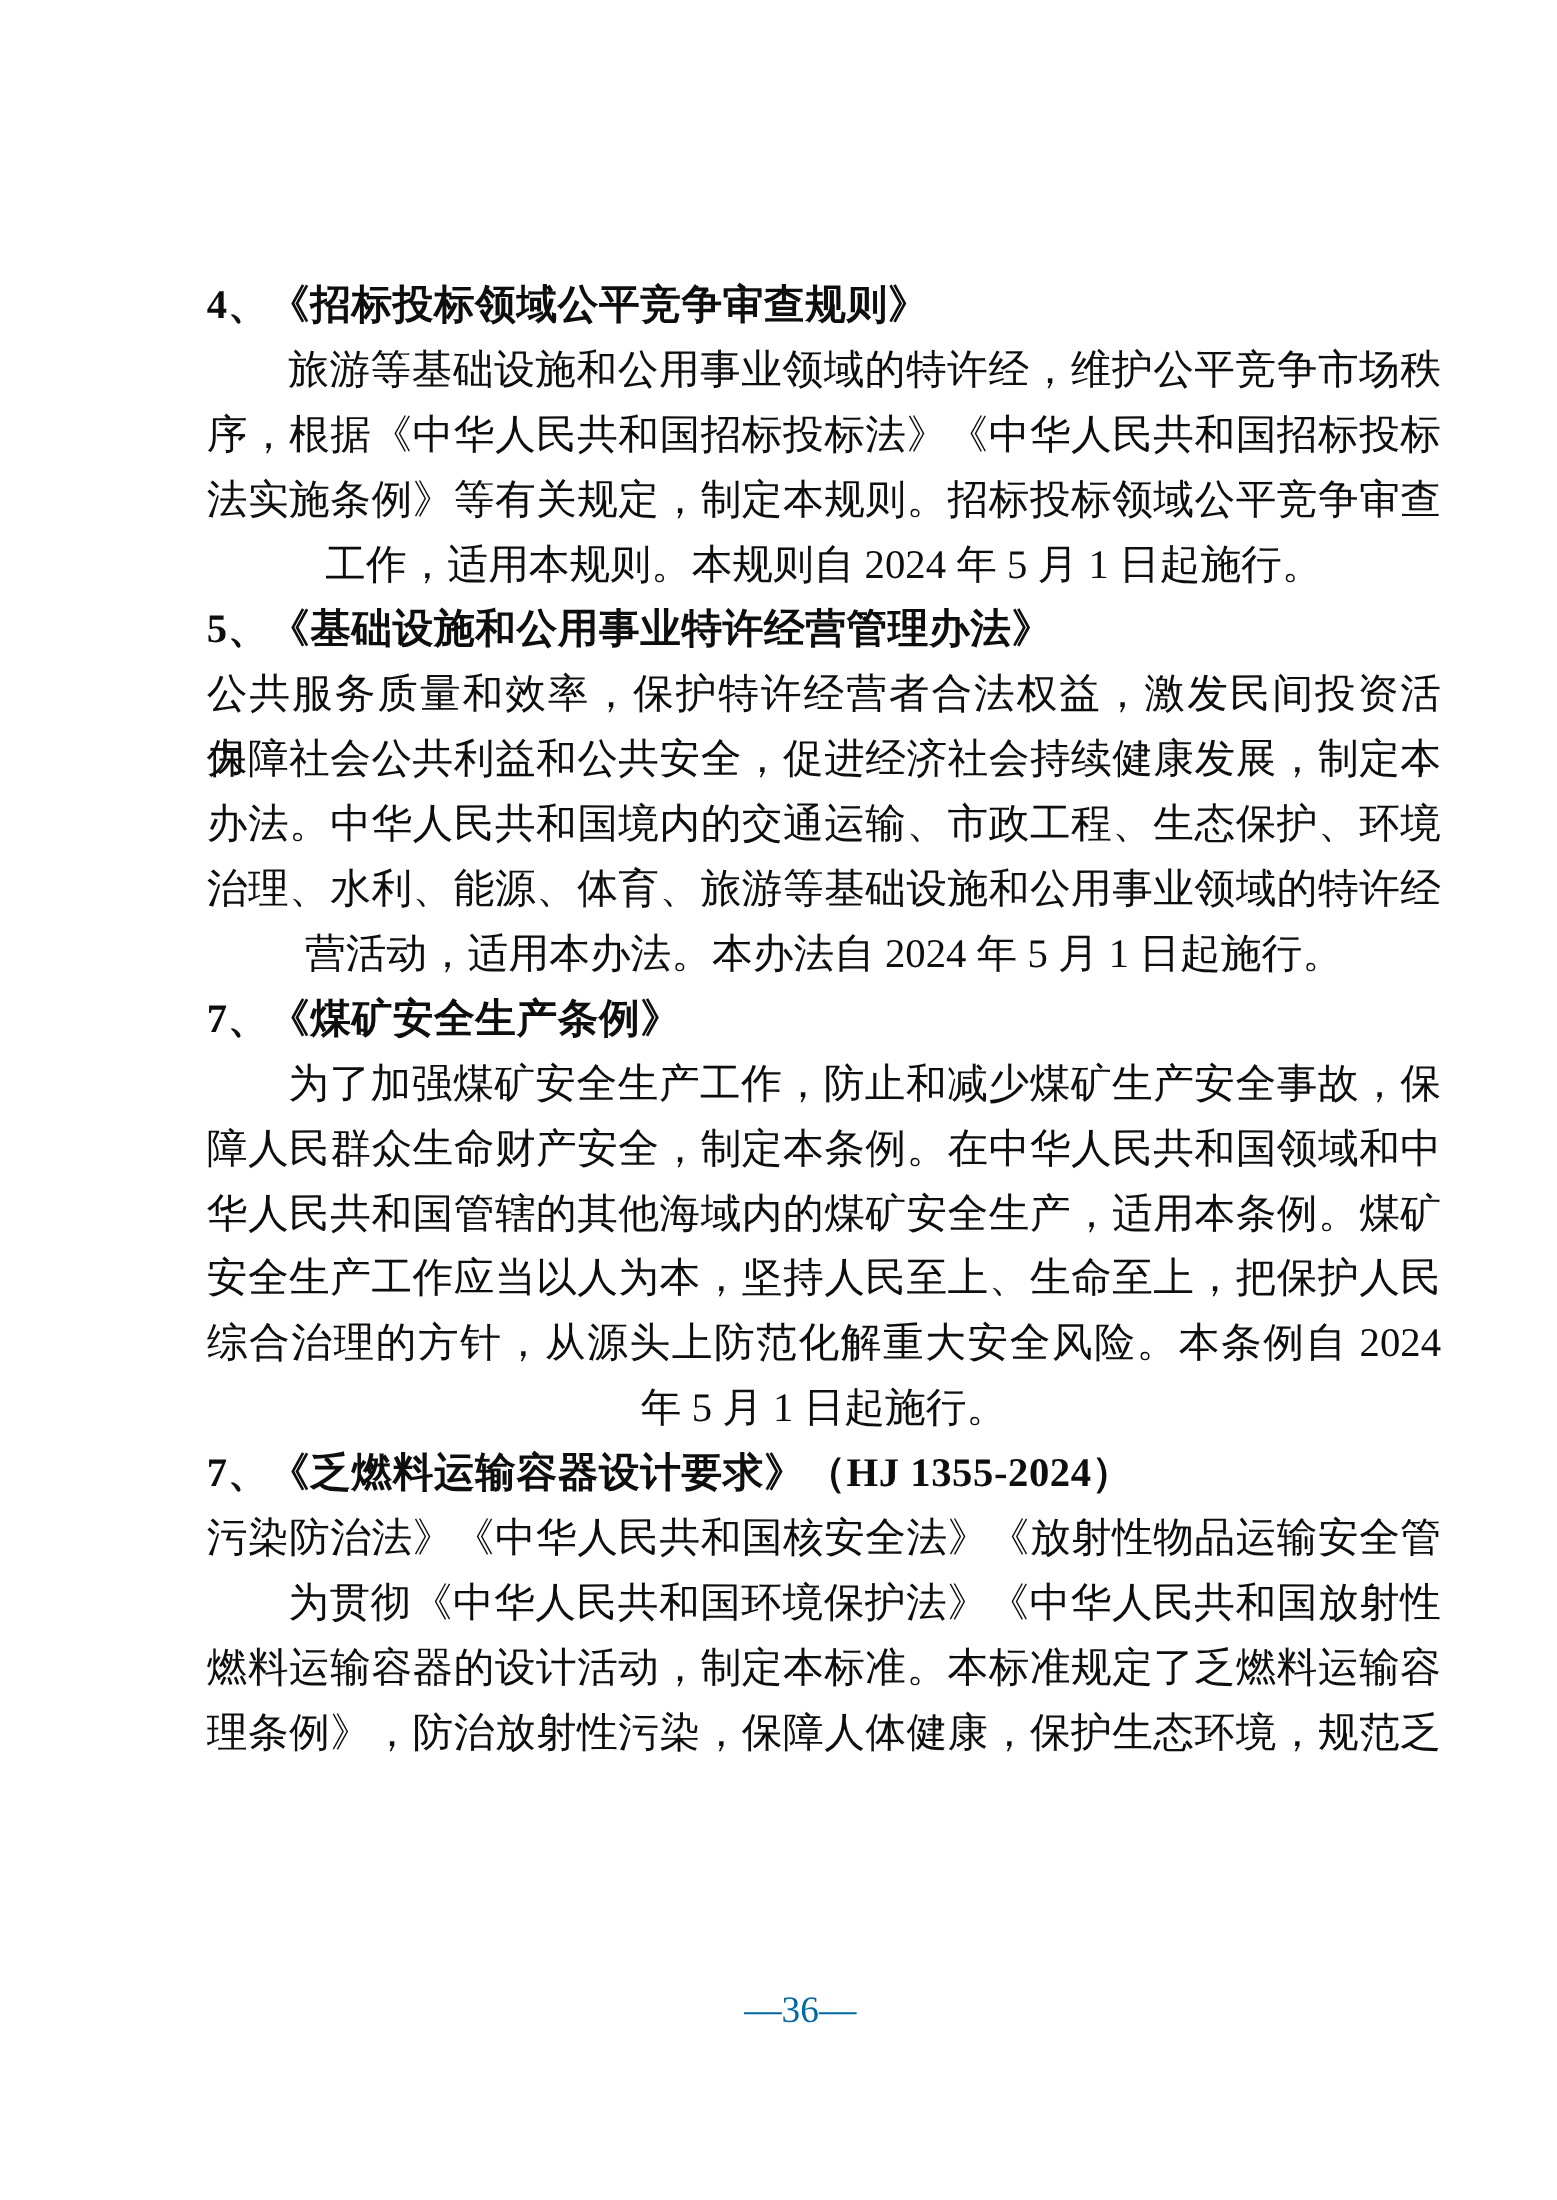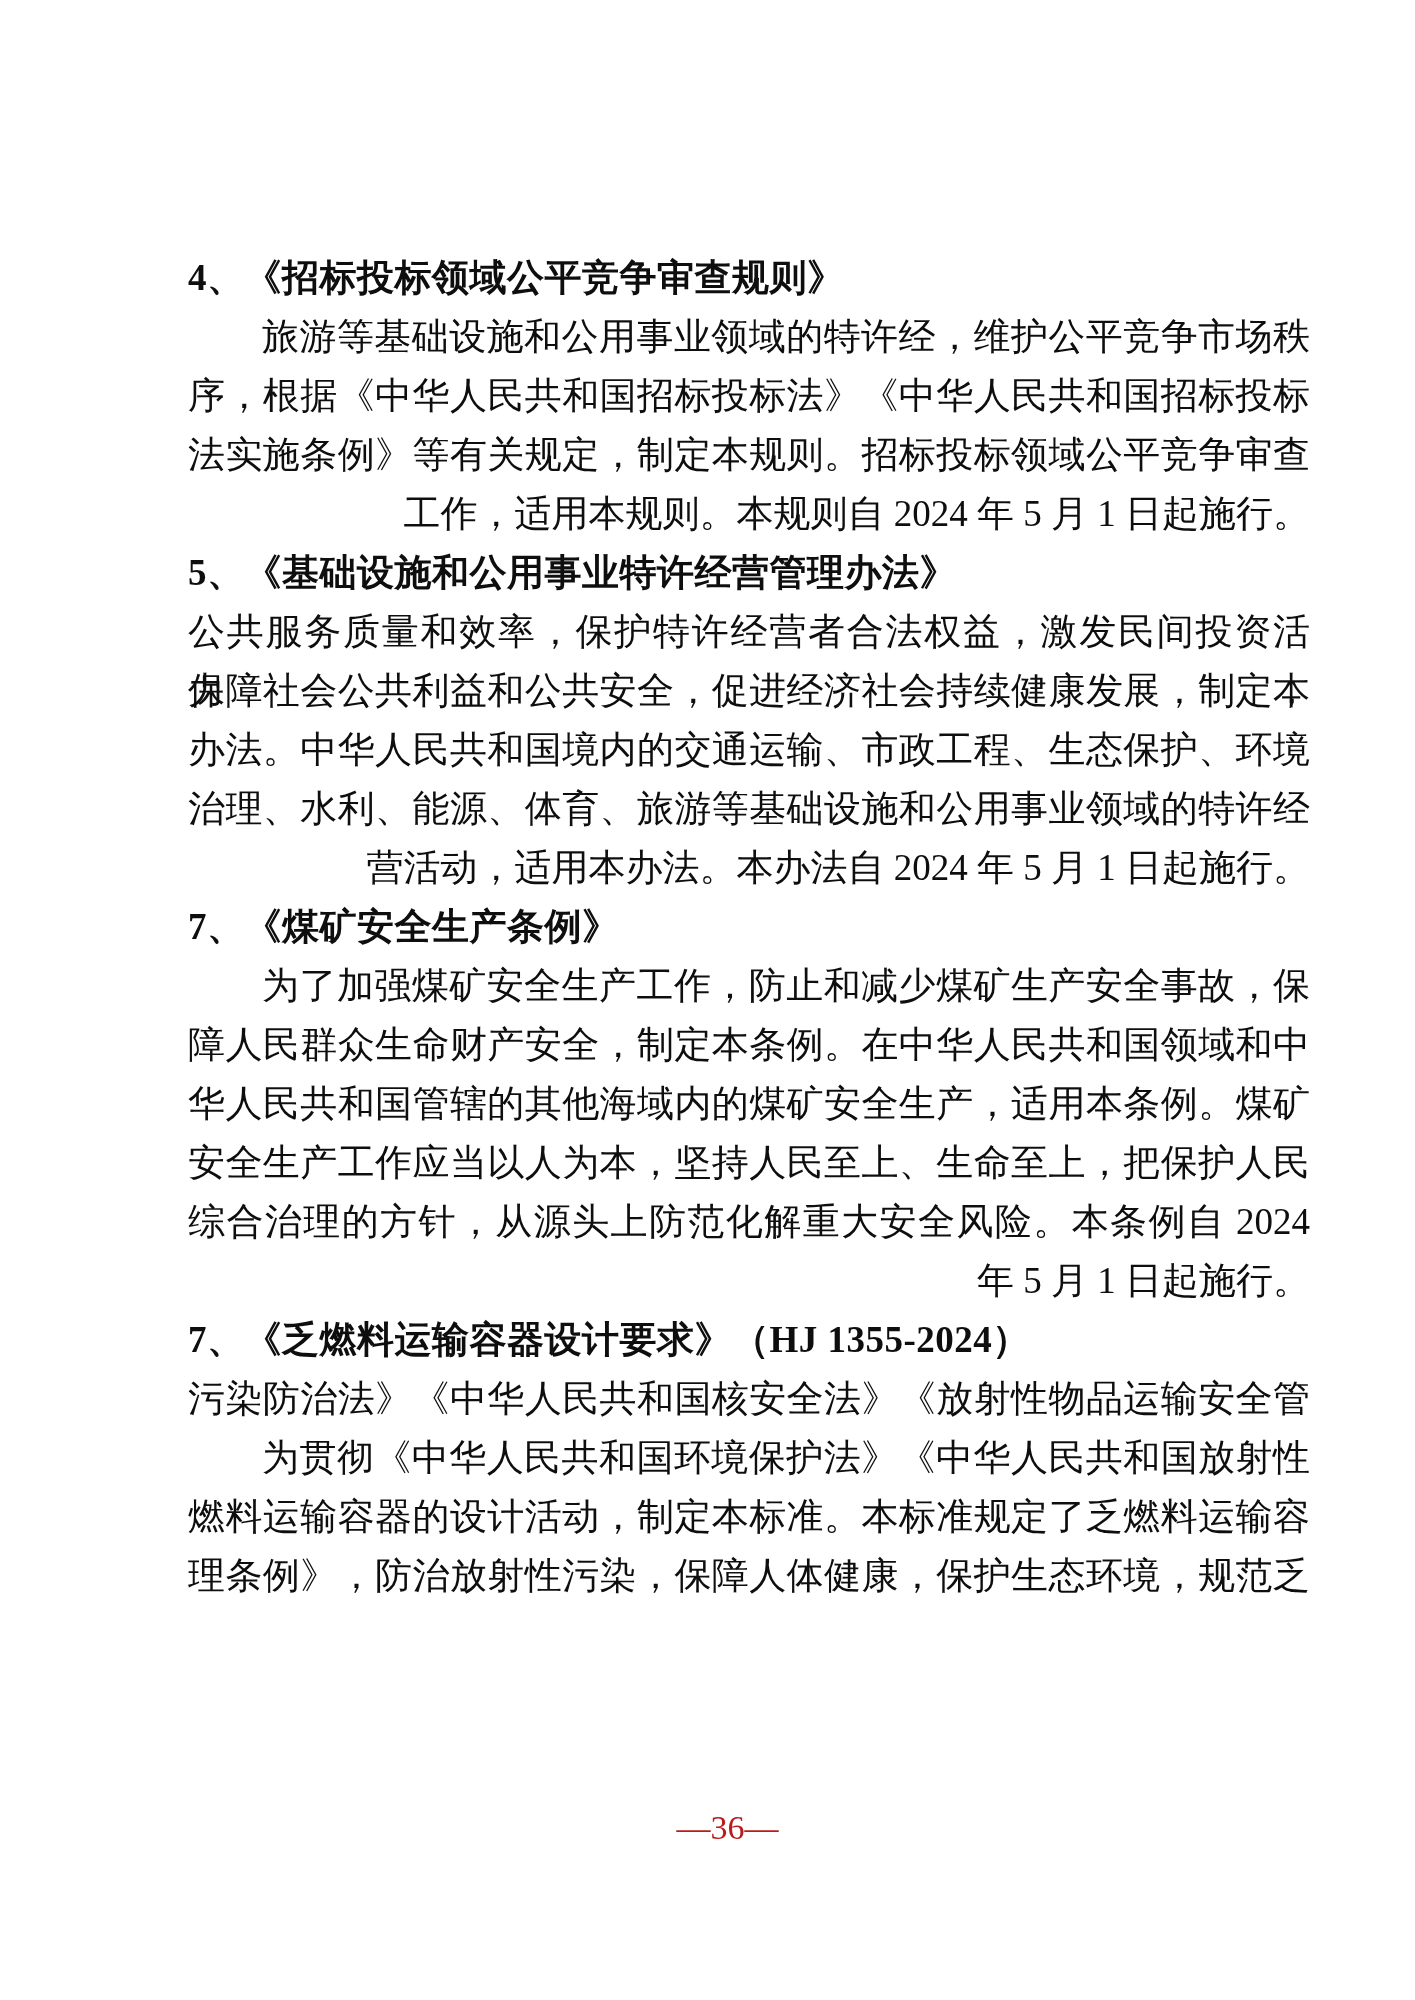--- a/index.html
+++ b/index.html
@@ -35,31 +35,31 @@
   }
   .justify {
     text-align: justify;
     text-align-last: justify;
     text-justify: inter-character;
   }
   .first {
     text-indent: 74px;
   }
   .last {
-    text-align: right;
+    text-align: center;
   }
   .footer {
     position: absolute;
     top: 1806px;
     left: 0;
     width: 100%;
     text-align: center;
     font-size: 34px;
     line-height: 44px;
-    color: #b91c1c;
+    color: #0369a1;
   }
 </style>
 </head>
 <body>
 
 <div class="page">
   <div class="content">
 
     <div class="row heading">4、《招标投标领域公平竞争审查规则》</div>
     <div class="row justify first">旅游等基础设施和公用事业领域的特许经，维护公平竞争市场秩</div>

